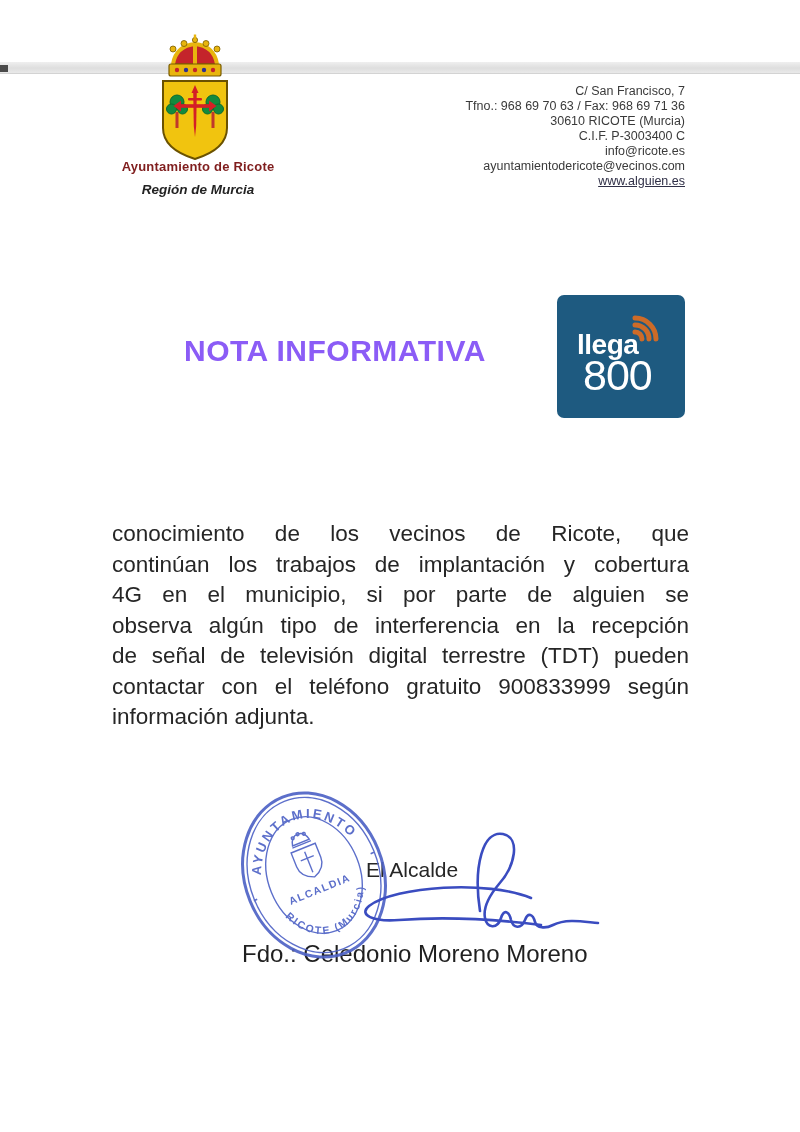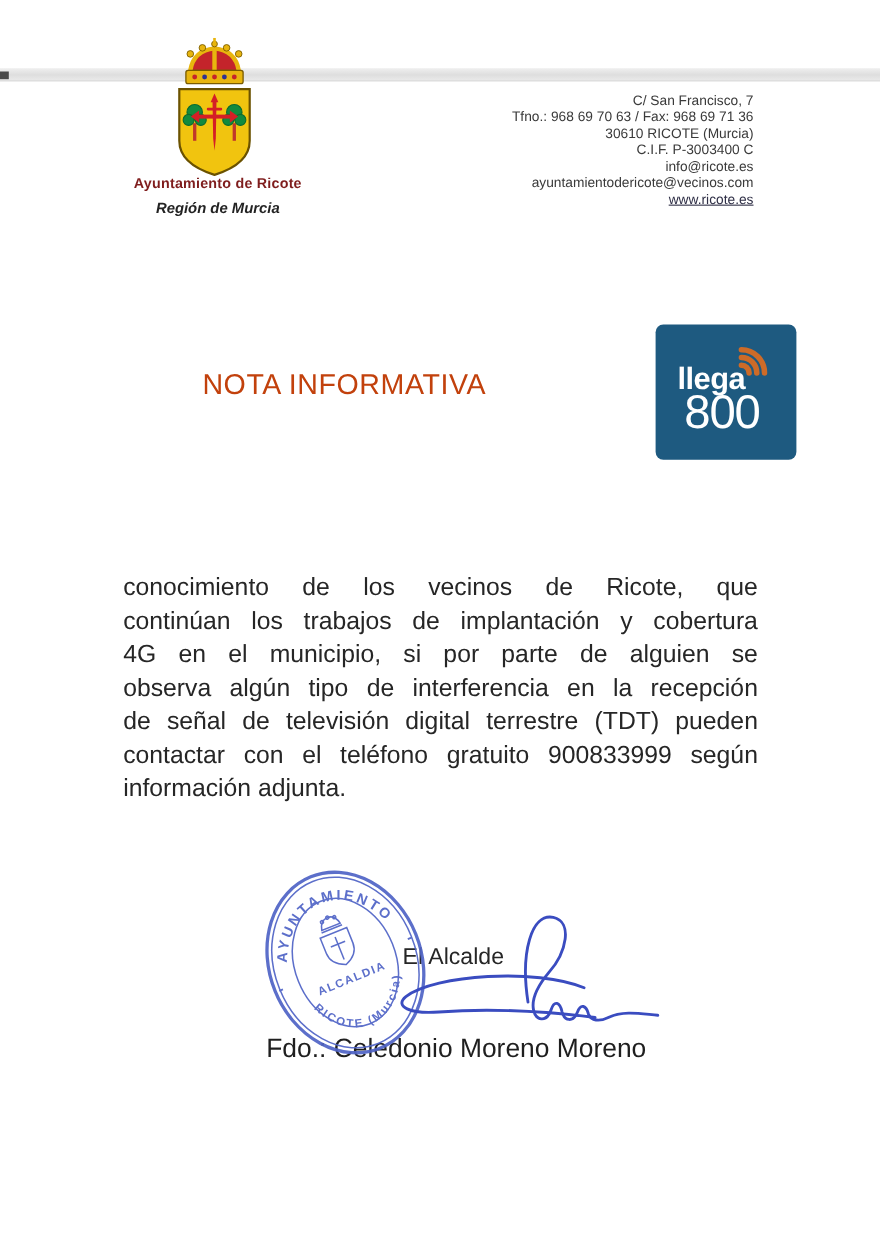--- a/index.html
+++ b/index.html
@@ -27,26 +27,26 @@
   .org-name{font-size:13px;font-weight:bold;color:#7f1d1d;letter-spacing:.2px;}
   .org-region{font-size:13.5px;font-weight:bold;color:#232323;margin-top:8px;font-style:italic;}
   .contact{
     position:absolute;left:425px;top:84px;width:260px;
     text-align:right;font-size:12.5px;line-height:15px;color:#3a3a3a;
   }
   .contact .link{text-decoration:underline;color:#2f2f46;}
   
   .doc-title{
     position:absolute;left:184px;top:334px;
-    font-size:26px;font-weight:normal;color:#c2410c;letter-spacing:.5px;
+    font-size:30px;font-weight:bold;color:#8b5cf6;letter-spacing:.5px;
   }
   
   .llega{
     position:absolute;left:557px;top:295px;width:128px;height:123px;
-    background:#1e5a80;border-radius:7px;z-index:2;margin-left:39px;
+    background:#1e5a80;border-radius:7px;z-index:2;
   }
   .llega .word{
     position:absolute;left:20px;top:36px;
     color:#fff;font-weight:bold;font-size:28px;letter-spacing:-.5px;line-height:1;
   }
   .llega .num{
     position:absolute;left:26px;top:59px;
     color:#fff;font-weight:normal;font-size:43px;letter-spacing:-1px;line-height:1;
   }
   .llega .arcs{position:absolute;left:62px;top:12px;overflow:visible;}
@@ -121,21 +121,21 @@
     <div class="org-region">Región de Murcia</div>
   </div>
 
   <div class="contact">
     <div>C/ San Francisco, 7</div>
     <div>Tfno.: 968 69 70 63 / Fax: 968 69 71 36</div>
     <div>30610 RICOTE (Murcia)</div>
     <div>C.I.F. P-3003400 C</div>
     <div>info@ricote.es</div>
     <div>ayuntamientodericote@vecinos.com</div>
-    <div><span class="link">www.ricote.es</span></div>
+    <div><span class="link">www.alguien.es</span></div>
   </div>
 
   <div class="doc-title">NOTA INFORMATIVA</div>
 
   <div class="llega">
     <svg class="arcs" width="46" height="42" viewBox="0 0 46 42">
       <g transform="rotate(45 16 32)" fill="none" stroke="#cd6b28" stroke-width="5" stroke-linecap="round">
         <path d="M11.05 27.05 A 7 7 0 0 1 20.95 27.05"></path>
         <path d="M6.1 22.1 A 14 14 0 0 1 25.9 22.1"></path>
         <path d="M1.15 17.15 A 21 21 0 0 1 30.85 17.15"></path>

